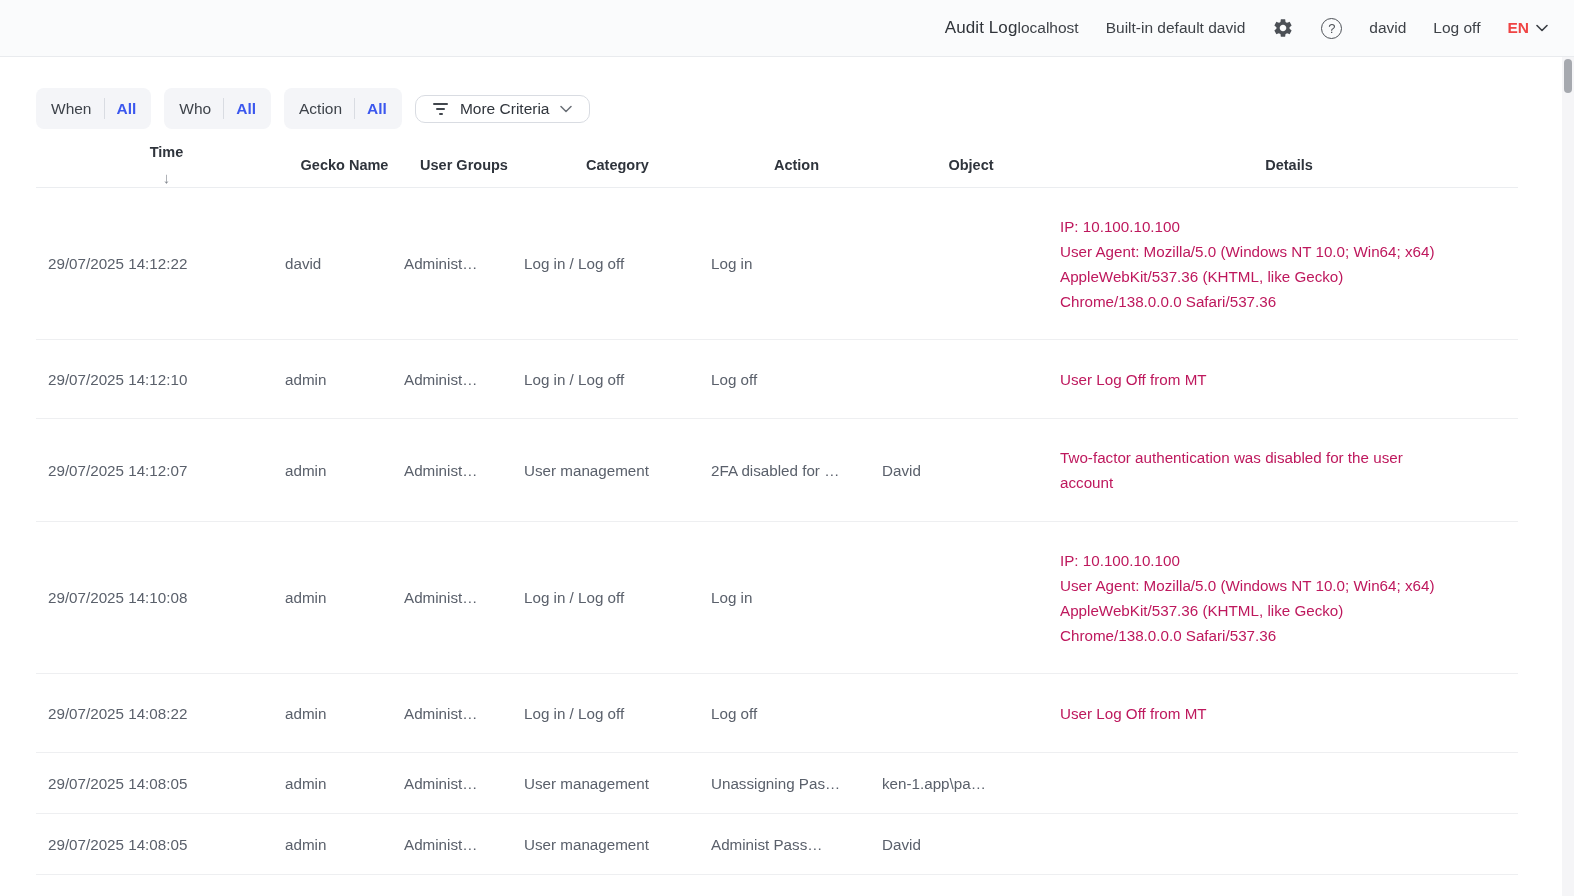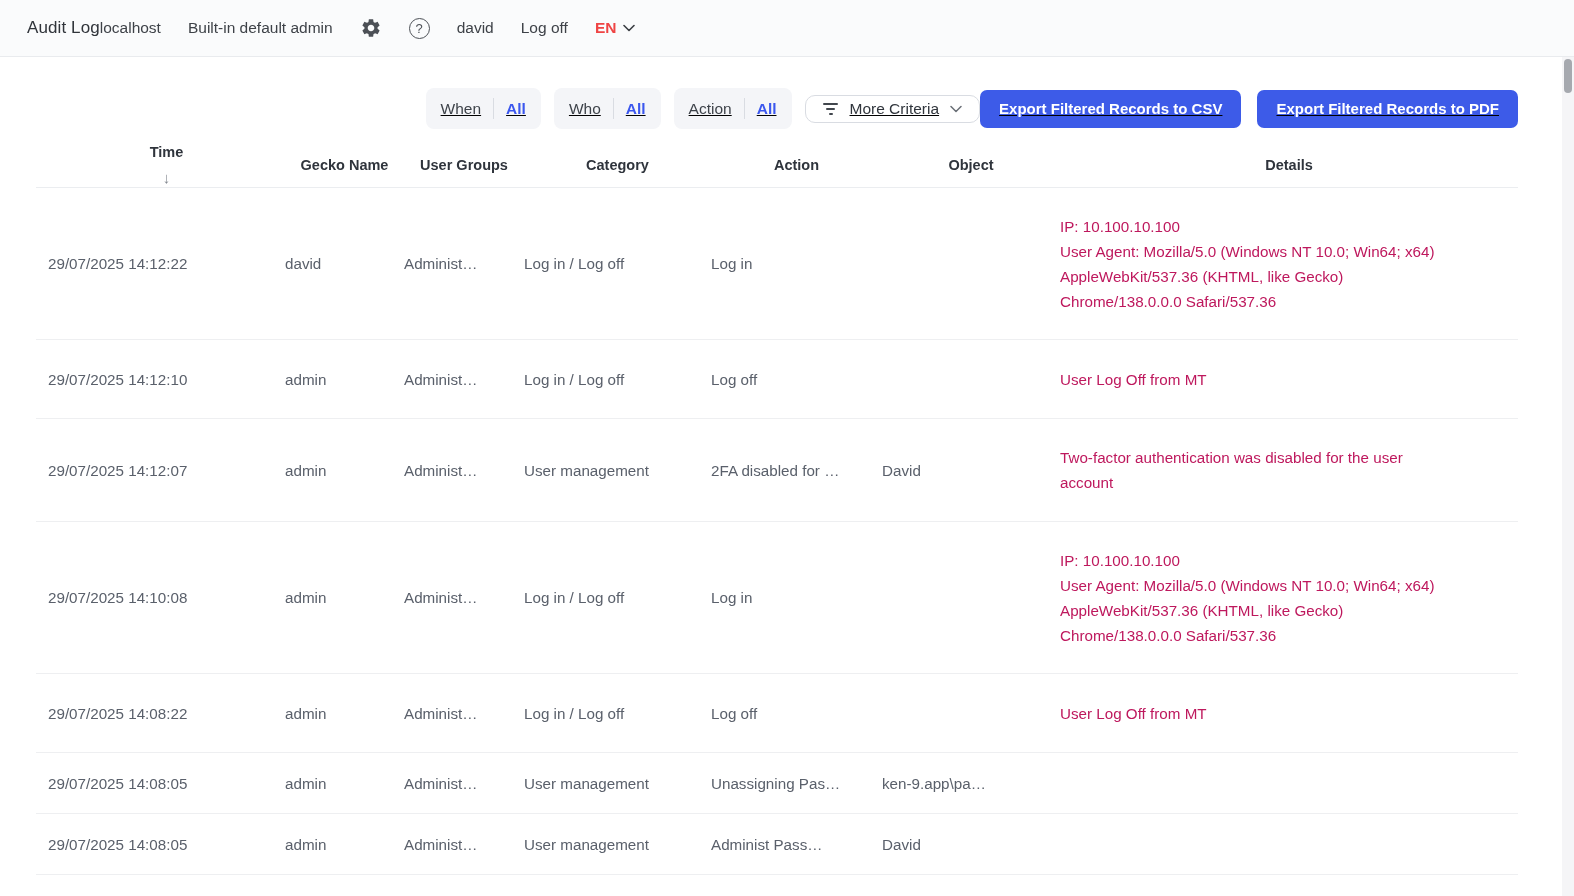--- a/index.html
+++ b/index.html
@@ -1,36 +1,36 @@
 <!DOCTYPE html>
 <html><head>
 <meta charset="utf-8">
 <style>
   * { margin:0; padding:0; box-sizing:border-box; }
   html,body { width:1574px; height:896px; overflow:hidden; background:#ffffff;
               font-family:"Liberation Sans","DejaVu Sans",sans-serif; }
 
   
   .topbar { height:57px; background:#fafbfc; border-bottom:1px solid #e9ebee;
-            display:flex; align-items:center; justify-content:flex-start;
+            display:flex; align-items:center; justify-content:flex-end;
             padding:0 26px 0 27px; }
   .page-title { font-size:17px; font-weight:500; color:#30343a; letter-spacing:.1px; }
   .topbar-right { display:flex; align-items:center; gap:27px; }
   .topbar-text { font-size:15.5px; color:#3e4248; }
   .icon-btn { display:flex; align-items:center; justify-content:center; cursor:pointer; }
   .help-circle { width:21px; height:21px; border:1.6px solid #4d5157; border-radius:50%;
                  display:flex; align-items:center; justify-content:center;
                  font-size:13px; color:#4d5157; font-weight:500; }
   .lang { display:flex; align-items:center; gap:7px; cursor:pointer; }
   .lang-code { font-size:15.5px; font-weight:700; color:#ef4444; }
 
   
   .content { padding:0 56px 0 36px; }
 
-  .toolbar { margin-top:31px; display:flex; align-items:center; justify-content:flex-end;text-decoration:underline; }
+  .toolbar { margin-top:31px; display:flex; align-items:center; justify-content:flex-start; }
   .toolbar-left { display:flex; align-items:center; gap:13px; }
   .chip { display:flex; align-items:center; height:41px; background:#f4f5f8;
           border-radius:8px; padding:0 15px; cursor:pointer; }
   .chip-label { font-size:15.5px; color:#3e434a; font-weight:500; }
   .chip-div { width:1px; height:21px; background:#d9dce2; margin:0 12px; }
   .chip-val { font-size:15.5px; font-weight:700; }
   .mc-btn { display:flex; align-items:center; gap:11px; height:28px; padding:0 17px;
             background:#fff; border:1px solid #d9dce2; border-radius:10px; cursor:pointer; }
   .mc-label { font-size:15.5px; font-weight:500; color:#30353c; }
   .filter-lines { display:flex; flex-direction:column; gap:3px; align-items:center; width:16px; }
@@ -64,21 +64,21 @@
 
   svg { display:block; }
 </style>
 </head>
 <body>
 
 <div class="topbar">
   <div class="page-title">Audit Log</div>
   <div class="topbar-right">
     <span class="topbar-text">localhost</span>
-    <span class="topbar-text">Built-in default admin</span>
+    <span class="topbar-text">Built-in default david</span>
     <span class="icon-btn">
       <span>
         <svg width="22" height="22" viewBox="0 0 24 24" fill="#4c5056">
             <path d="M19.14 12.94c.04-.3.06-.61.06-.94 0-.32-.02-.64-.07-.94l2.03-1.58c.18-.14.23-.41.12-.61l-1.92-3.32c-.12-.22-.37-.29-.59-.22l-2.39.96c-.5-.38-1.03-.7-1.62-.94L14.4 2.81c-.04-.24-.24-.41-.48-.41h-3.84c-.24 0-.43.17-.47.41L9.25 5.35c-.59.24-1.13.57-1.62.94l-2.39-.96c-.22-.08-.47 0-.59.22L2.74 8.87c-.12.21-.08.47.12.61l2.03 1.58c-.05.3-.09.63-.09.94s.02.64.07.94l-2.03 1.58c-.18.14-.23.41-.12.61l1.92 3.32c.12.22.37.29.59.22l2.39-.96c.5.38 1.03.7 1.62.94l.36 2.54c.05.24.24.41.48.41h3.84c.24 0 .44-.17.47-.41l.36-2.54c.59-.24 1.13-.56 1.62-.94l2.39.96c.22.08.47 0 .59-.22l1.92-3.32c.12-.22.07-.47-.12-.61l-2.01-1.58zM12 15.6c-1.98 0-3.6-1.62-3.6-3.6s1.62-3.6 3.6-3.6 3.6 1.62 3.6 3.6-1.62 3.6-3.6 3.6z"></path>
           </svg>
       </span>
     </span>
     <span class="icon-btn">
       <span class="help-circle">?</span>
     </span>
@@ -122,24 +122,20 @@
             <i></i>
           </span>
         <span class="mc-label">More Criteria</span>
         <span>
           <svg class="chev" viewBox="0 0 12 8">
               <polyline points="1,1.5 6,6.5 11,1.5" fill="none" stroke="#6a6f76" stroke-width="1.5" stroke-linecap="round" stroke-linejoin="round"></polyline>
             </svg>
         </span>
       </div>
     </div>
-    <div class="toolbar-right">
-      <button class="btn-primary" style="background: rgb(61, 91, 232);">Export Filtered Records to CSV</button>
-      <button class="btn-primary" style="background: rgb(61, 91, 232);">Export Filtered Records to PDF</button>
-    </div>
   </div>
 
   <div class="grid thead">
 
   <div class="hcell c0">
         <span>Time</span>
         <span class="sort">↓</span>
       </div>
       <div class="hcell c1">
         <span>Gecko Name</span>
@@ -224,21 +220,21 @@
         <div class="cell c6 details">
           <div class="dline">User Log Off from MT</div>
         </div>
       </div>
       <div class="grid trow" style="min-height: 61px;">
         <div class="cell c0">29/07/2025 14:08:05</div>
         <div class="cell c1">admin</div>
         <div class="cell c2">Administ…</div>
         <div class="cell c3">User management</div>
         <div class="cell c4">Unassigning Pas…</div>
-        <div class="cell c5">ken-9.app\pa…</div>
+        <div class="cell c5">ken-1.app\pa…</div>
         <div class="cell c6 details"></div>
       </div>
       <div class="grid trow" style="min-height: 61px;">
         <div class="cell c0">29/07/2025 14:08:05</div>
         <div class="cell c1">admin</div>
         <div class="cell c2">Administ…</div>
         <div class="cell c3">User management</div>
         <div class="cell c4">Administ Pass…</div>
         <div class="cell c5">David</div>
         <div class="cell c6 details"></div>

